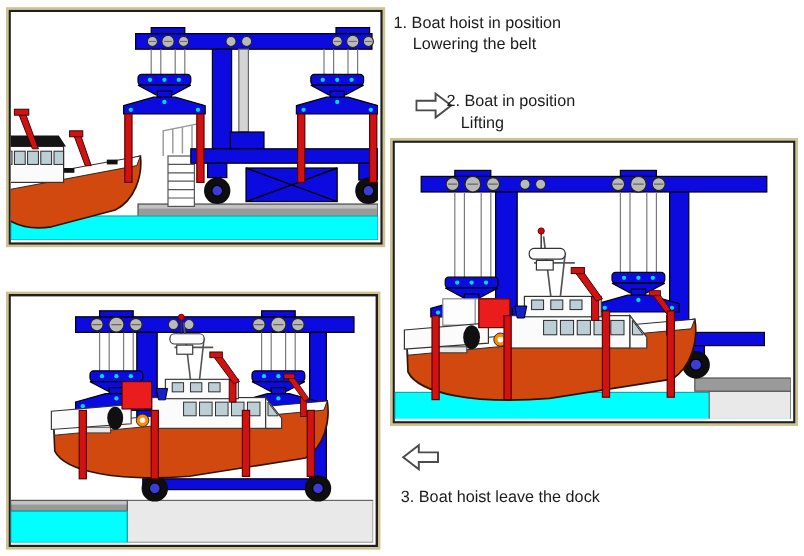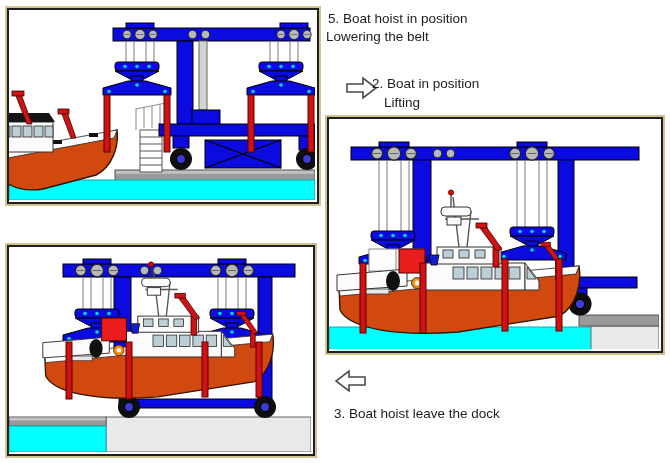--- a/index.html
+++ b/index.html
@@ -286,22 +286,22 @@
       <use href="#boat" transform="translate(30,14) scale(0.95)"></use>
       <g>
         <rect x="57" y="95" width="6" height="57" class="strap"></rect>
         <rect x="117" y="95" width="6" height="57" class="strap"></rect>
         <rect x="193" y="95" width="6" height="55" class="strap"></rect>
         <rect x="247" y="95" width="6" height="55" class="strap"></rect>
       </g>
     </svg>
   </div>
 
-  <div class="txt" style="left:328px;top:10px;">5. Boat hoist in position</div>
-  <div class="txt" style="left:326px;top:28px;text-align:center;">Lowering the belt</div>
+  <div class="txt" style="left:328px;top:10px;">1. Boat hoist in position</div>
+  <div class="txt" style="left:344px;top:28px;text-align:center;">Lowering the belt</div>
 
   <svg class="arr" style="position:absolute;left:346px;top:76px;" width="32" height="24" viewBox="0 0 32 24">
     <polygon class="arrowshape" points="1,8 17,8 17,2 30,12 17,22 17,16 1,16"></polygon>
   </svg>
   <div class="txt" style="left:372px;top:75px;text-align:center;">2. Boat in position</div>
   <div class="txt" style="left:384px;top:94px;">Lifting</div>
 
   <svg class="arr" style="position:absolute;left:334px;top:369px;" width="32" height="24" viewBox="0 0 32 24">
     <polygon class="arrowshape" points="31,8 15,8 15,2 2,12 15,22 15,16 31,16"></polygon>
   </svg>

